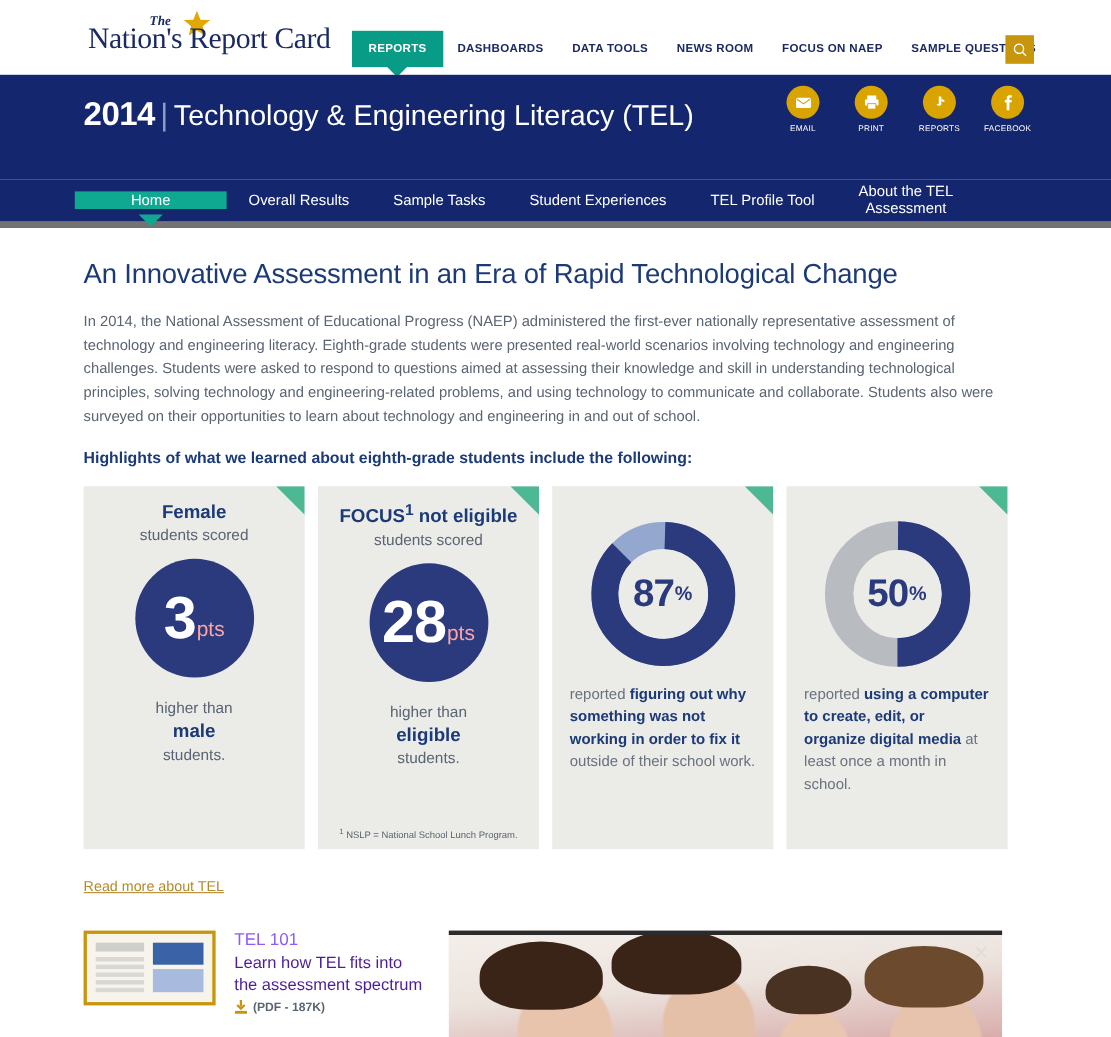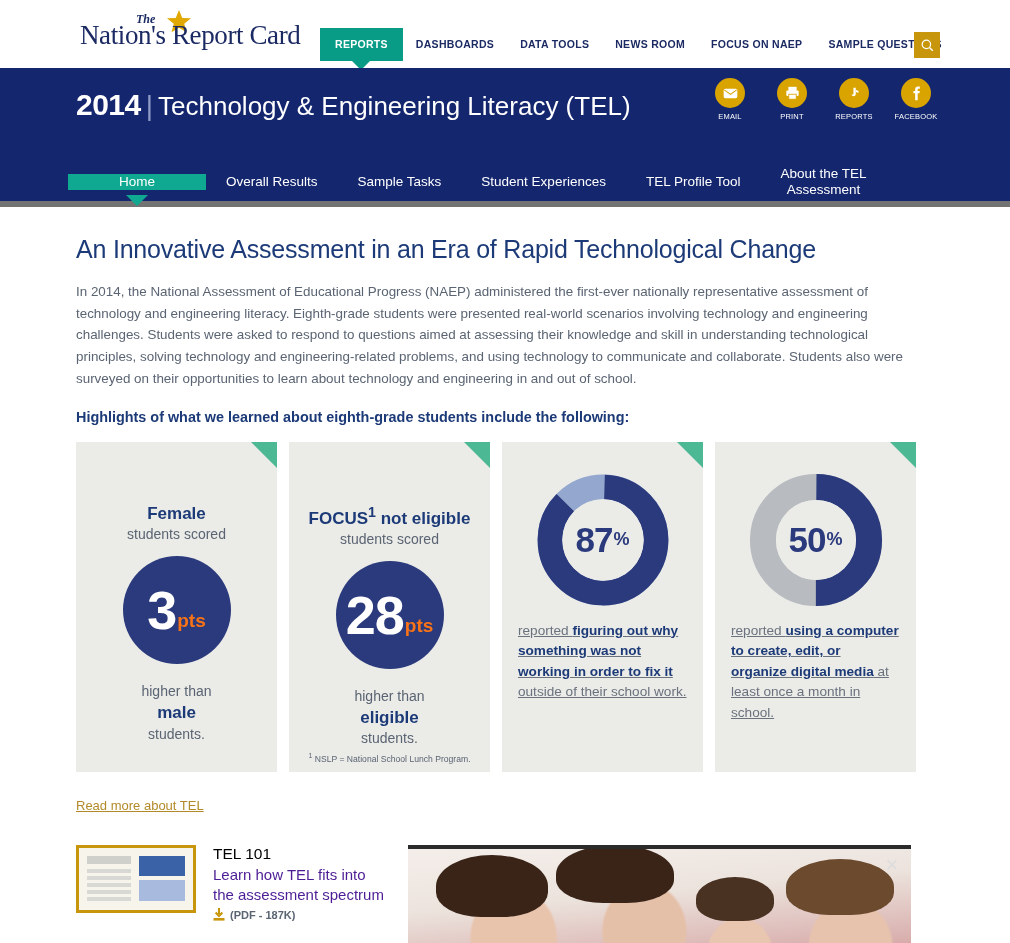--- a/index.html
+++ b/index.html
@@ -249,21 +249,20 @@
     width: 0; height: 0;
     border-top: 26px solid #4cb894;
     border-left: 26px solid transparent;
   }
   .card-head {
     text-align: center;
     font-size: 17px;
     font-weight: bold;
     color: #1b3a77;
     line-height: 1.15;
-    margin-top: 48px;
   }
   .card-sub {
     text-align: center;
     font-size: 14px;
     color: #5a6472;
     margin-top: 3px;
   }
   .circle-stat {
     width: 108px;
     height: 108px;
@@ -275,23 +274,23 @@
     justify-content: center;
   }
   .circle-num {
     color: #ffffff;
     font-size: 54px;
     font-weight: bold;
     line-height: 1;
     letter-spacing: -1px;
   }
   .circle-unit {
-    color: #f97316;
+    color: #fca5a5;
     font-size: 19px;
-    font-weight: bold;
+    font-weight: normal;
     align-self: flex-end;
     padding-bottom: 32px;
     margin-left: 1px;
   }
   .card-foot {
     text-align: center;
     margin-top: 18px;
     font-size: 14px;
     color: #5a6472;
     line-height: 1.38;
@@ -323,21 +322,20 @@
     font-weight: bold;
     color: #2a3a7c;
   }
   .donut-num { font-size: 35px; letter-spacing: -1px; }
   .donut-pct { font-size: 18px; margin-left: 1px; }
   .card-text {
     margin-top: 11px;
     font-size: 13.6px;
     color: #6a727e;
     line-height: 1.52;
-    text-decoration: underline;
   }
   .card-text b { color: #1b3a77; }
 
   .readmore {
     display: inline-block;
     margin-top: 26px;
     font-size: 13px;
     color: #b38a2a;
     text-decoration: underline;
     cursor: pointer;
@@ -359,21 +357,21 @@
     width: 120px;
     height: 68px;
     border: 3px solid #c8960c;
     background: #f7f4ec;
     flex-shrink: 0;
     position: relative;
     overflow: hidden;
   }
   .promo-title {
     font-size: 15.5px;
-    color: #000000;
+    color: #8b5cf6;
     cursor: pointer;
   }
   .promo-desc {
     font-size: 15px;
     color: #4c1d95;
     line-height: 1.35;
     margin-top: 2px;
   }
   .promo-meta {
     margin-top: 3px;

